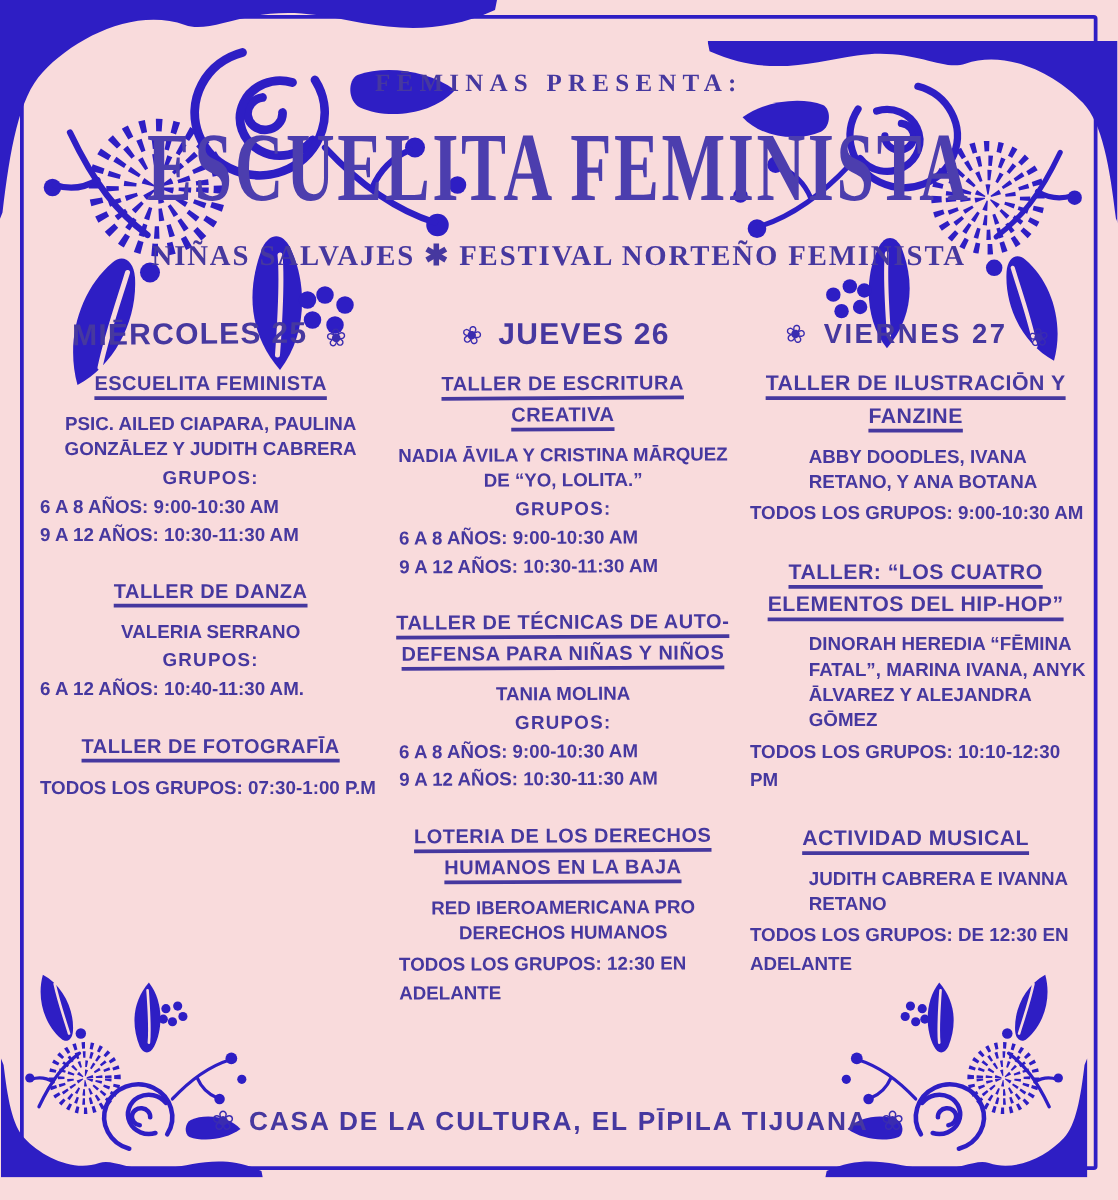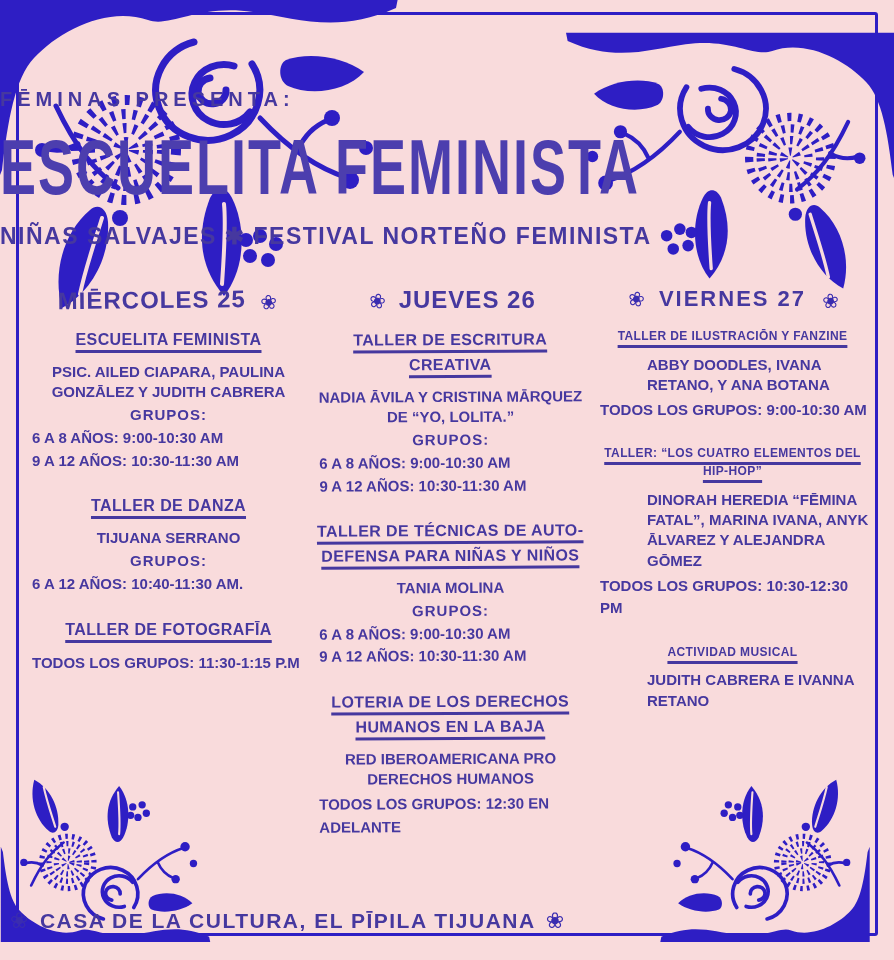--- a/index.html
+++ b/index.html
@@ -13,21 +13,21 @@
     position:absolute;top:12px;left:16px;right:16px;bottom:24px;
     border:3px solid #2e1ec4;border-radius:3px;pointer-events:none;
   }
   
   .corner{position:absolute;color:#2e1ec4;}
   .corner.tl{top:-2px;left:-2px;}
   .corner.tr{top:-2px;right:-2px;transform:scaleX(-1);}
   .corner.bl{bottom:18px;left:-2px;transform:scaleY(-1);}
   .corner.br{bottom:18px;right:-2px;transform:scale(-1,-1);}
 
-  header{position:relative;text-align:left;padding-top:88px;z-index:3;}
+  header{position:relative;text-align:center;padding-top:56px;z-index:3;font-family:Liberation Serif, serif;}
   .presenter{font-size:20px;letter-spacing:5px;}
   .title{
     margin:16px 0 42px 0;font-size:54px;line-height:1;letter-spacing:2px;
     transform:scaleY(1.45);transform-origin:center top;color:#4c3eae;
   }
   .subtitle{font-size:23px;letter-spacing:1.5px;margin-top:30px;}
 
   .columns{
     position:relative;z-index:2;display:grid;
     grid-template-columns:285px 275px 285px;column-gap:2px;
@@ -44,26 +44,26 @@
   .event{margin:0 2px 22px 2px;}
   .event-title{
     display:inline-block;font-size:16px;letter-spacing:.4px;margin:0 0 9px 0;
     text-decoration:underline;text-decoration-thickness:2.5px;text-underline-offset:5px;
     line-height:1.55;
   }
   .fac{font-size:15px;line-height:1.35;margin:0 0 4px 0;}
   .groups{font-size:15px;margin:2px 0 4px 0;letter-spacing:1px;}
   .sched{font-size:15px;line-height:1.5;margin:0;text-align:left;padding-left:4px;}
   .day-col:nth-child(2) .event{transform:rotate(-0.3deg);}
-  .day-col:nth-child(3) .event-title{font-size:12px;}
+  .day-col:nth-child(3) .event-title{font-size:17px;}
   .day-col:nth-child(3) .fac{text-align:left;padding-left:8px;margin-left:47px;}
   .day-col:nth-child(3) .sched{padding-left:8px;}
 
   footer{
-    position:absolute;bottom:26px;left:0;right:0;text-align:left;
+    position:absolute;bottom:50px;left:0;right:0;text-align:center;
     font-size:21px;letter-spacing:1.5px;z-index:3;
   }
   footer .flower{font-size:22px;transform:rotate(0deg);margin:0 10px;}
 </style>
 </head>
 <body>
 
 <svg width="0" height="0" style="position:absolute">
   <defs>
     <symbol id="flora" viewBox="0 0 400 340">
@@ -139,27 +139,27 @@
       </h2>
       <article class="event">
         <h3 class="event-title">ESCUELITA FEMINISTA</h3>
         <p class="fac">PSIC. AILED CIAPARA, PAULINA GONZĀLEZ Y JUDITH CABRERA</p>
         <p class="groups">GRUPOS:</p>
         <p class="sched">6 A 8 AÑOS: 9:00-10:30 AM</p>
         <p class="sched">9 A 12 AÑOS: 10:30-11:30 AM</p>
       </article>
       <article class="event">
         <h3 class="event-title">TALLER DE DANZA</h3>
-        <p class="fac">TIJUANA SERRANO</p>
+        <p class="fac">VALERIA SERRANO</p>
         <p class="groups">GRUPOS:</p>
         <p class="sched">6 A 12 AÑOS: 10:40-11:30 AM.</p>
       </article>
       <article class="event">
         <h3 class="event-title">TALLER DE FOTOGRAFĪA</h3>
-        <p class="sched">TODOS LOS GRUPOS: 11:30-1:15 P.M</p>
+        <p class="sched">TODOS LOS GRUPOS: 07:30-1:00 P.M</p>
       </article>
     </section>
 
     <section class="day-col">
       <h2 class="day-header">
         <span class="flower">❀</span>
         <span>JUEVES 26</span>
       </h2>
       <article class="event">
         <h3 class="event-title">TALLER DE ESCRITURA CREATIVA</h3>
@@ -189,25 +189,26 @@
         <span class="flower hang">❀</span>
       </h2>
       <article class="event">
         <h3 class="event-title">TALLER DE ILUSTRACIŌN Y FANZINE</h3>
         <p class="fac">ABBY DOODLES, IVANA RETANO, Y ANA BOTANA</p>
         <p class="sched">TODOS LOS GRUPOS: 9:00-10:30 AM</p>
       </article>
       <article class="event">
         <h3 class="event-title">TALLER: “LOS CUATRO ELEMENTOS DEL HIP-HOP”</h3>
         <p class="fac">DINORAH HEREDIA “FĒMINA FATAL”, MARINA IVANA, ANYK ĀLVAREZ Y ALEJANDRA GŌMEZ</p>
-        <p class="sched">TODOS LOS GRUPOS: 10:30-12:30 PM</p>
+        <p class="sched">TODOS LOS GRUPOS: 10:10-12:30 PM</p>
       </article>
       <article class="event">
         <h3 class="event-title">ACTIVIDAD MUSICAL</h3>
         <p class="fac">JUDITH CABRERA E IVANNA RETANO</p>
+        <p class="sched">TODOS LOS GRUPOS: DE 12:30 EN ADELANTE</p>
       </article>
     </section>
 
   </main>
 
   <footer>
     <span class="flower">❀</span><span>CASA DE LA CULTURA, EL PĪPILA TIJUANA</span><span class="flower">❀</span>
   </footer>
 </div>
 

